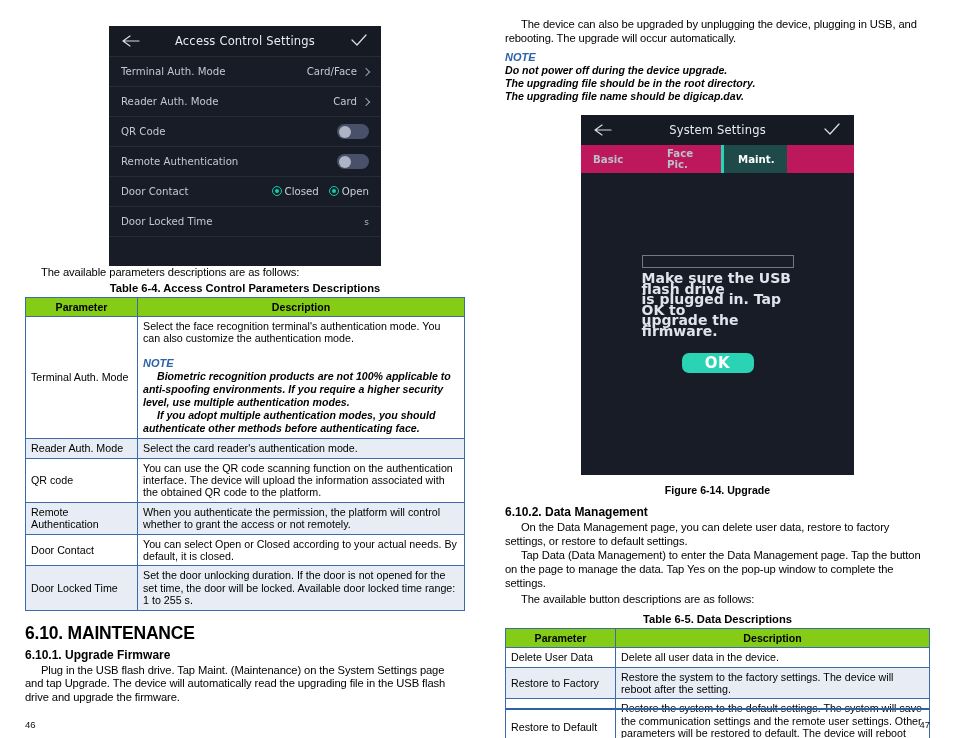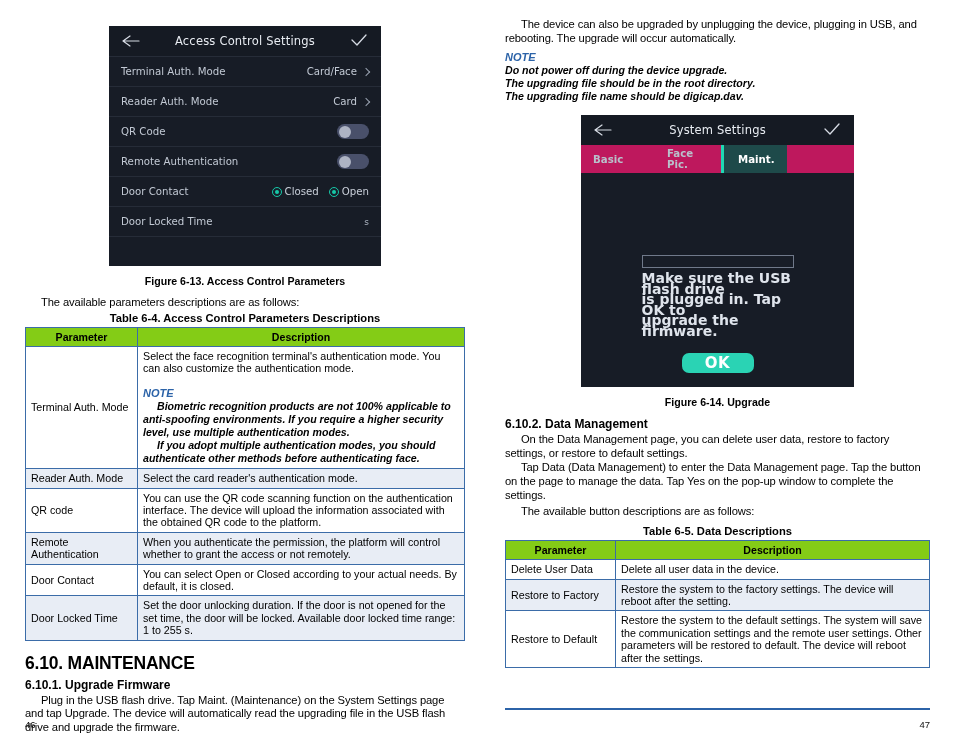--- a/index.html
+++ b/index.html
@@ -173,21 +173,21 @@
   }
   .toggle::after {
     content: "";
     position: absolute;
     left: 1.5px; top: 1.5px;
     width: 12px; height: 12px;
     border-radius: 50%;
     background: #aeb4c4;
   }
   .radio-grp { display: flex; align-items: center; gap: 10px; }
-  .radio-item { display: flex; align-items: center; gap: 3px; }
+  .radio-item { display: flex; gap: 3px; }
   .radio {
     width: 10px; height: 10px;
     border-radius: 50%;
     border: 1.4px solid #16c9a8;
     background: #17202b;
     position: relative;
   }
   .radio::after {
     content: "";
     position: absolute;
@@ -321,21 +321,20 @@
       </div>
 
       <div class="row" style="height:30px;">
         <span class="lbl">Door Locked Time</span>
         <span class="unit">s</span>
       </div>
 
       <div class="row" style="height:34px;"></div>
     </div>
 
-    <div class="caption">Figure 6-13. Access Control Parameters</div>
 
     <p class="para indent">The available parameters descriptions are as follows:</p>
 
     <div class="tbl-title">Table 6-4. Access Control Parameters Descriptions</div>
 
     <table class="doc">
       <colgroup>
           <col style="width:112px">
           <col>
         </colgroup>
@@ -385,21 +384,21 @@
 
   <div class="col-right">
 
     <p class="para indent">The device can also be upgraded by unplugging the device, plugging in USB, and rebooting. The upgrade will occur automatically.</p>
 
     <div class="note-head" style="margin-top:6px;">NOTE</div>
     <div class="note-body">Do not power off during the device upgrade.</div>
     <div class="note-body">The upgrading file should be in the root directory.</div>
     <div class="note-body">The upgrading file name should be digicap.dav.</div>
 
-    <div class="device" style="width:273px;height:272px;margin:12px auto 0 auto;display:flex;flex-direction:column;">
+    <div class="device" style="width:273px;height:360px;margin:12px auto 0 auto;display:flex;flex-direction:column;">
       <div class="dev-title">
         <span class="ico-back">
           <svg viewBox="0 0 20 16" width="20" height="16">
             <path d="M2 8 L9 3 M2 8 L9 13 M2 8 L18 8" stroke="#d6dbe4" stroke-width="1.2" fill="none" stroke-linecap="round"></path>
           </svg>
         </span>
         <span class="t">System Settings</span>
         <span class="ico-check">
           <svg viewBox="0 0 20 16" width="20" height="16">
             <path d="M3 7 L8 12 L17 2" stroke="#d6dbe4" stroke-width="1.3" fill="none" stroke-linecap="round" stroke-linejoin="round"></path>

